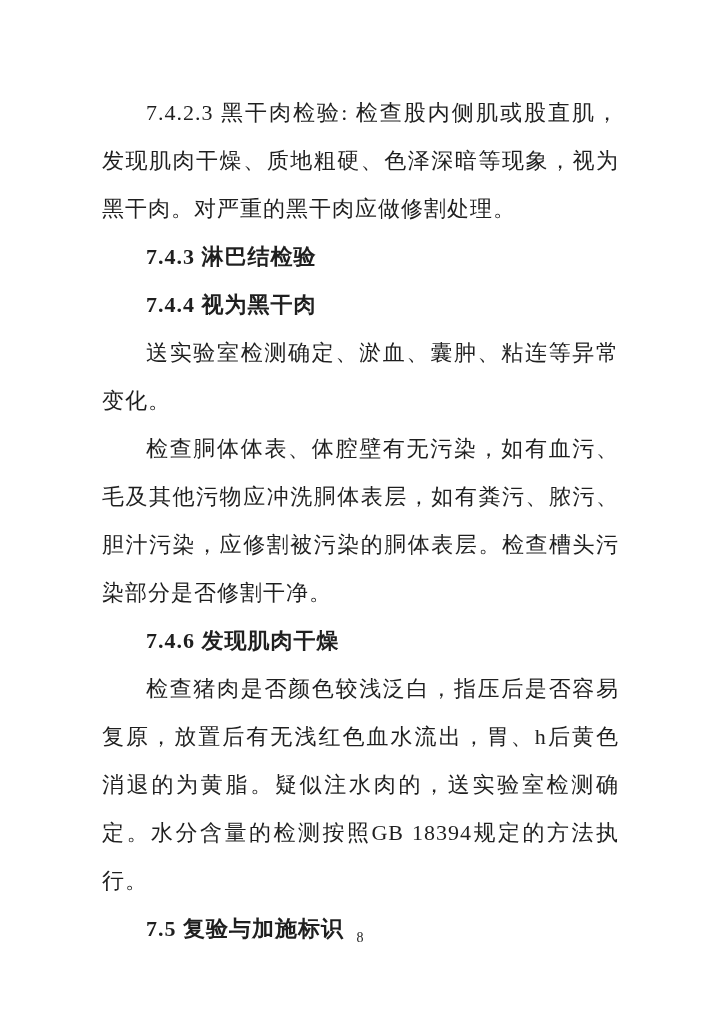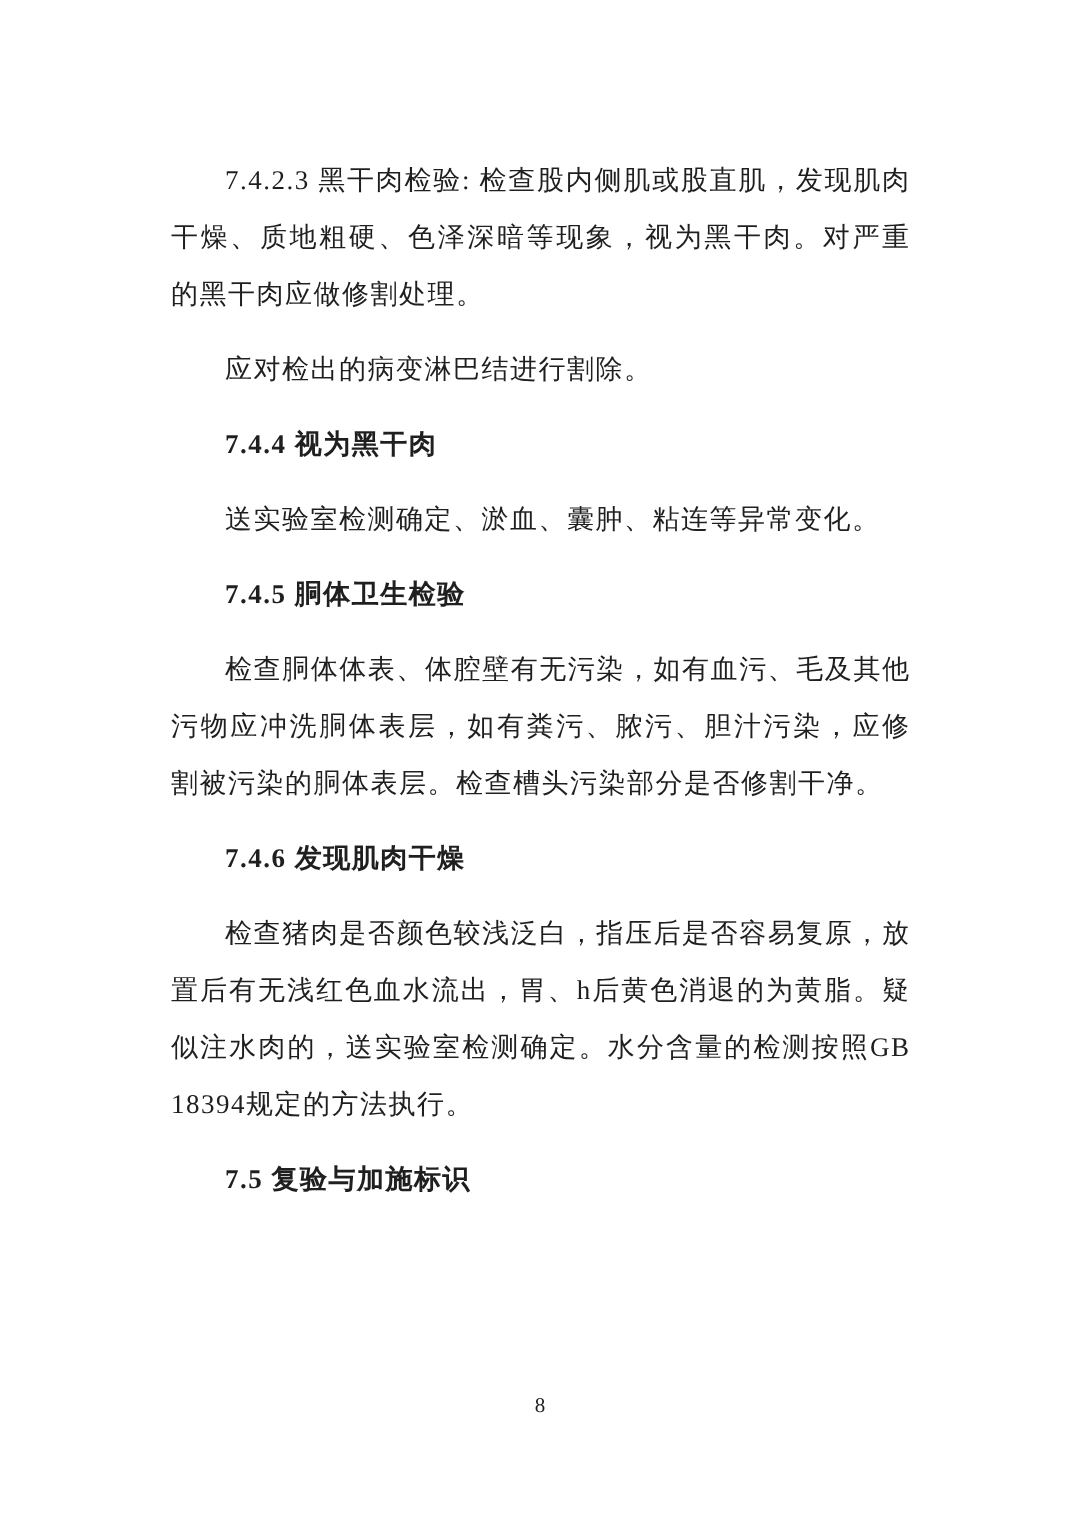--- a/index.html
+++ b/index.html
@@ -16,24 +16,24 @@
     font-family: "Liberation Serif", "DejaVu Serif", serif;
     color: #1f1f1f;
   }
   .text-column {
     position: absolute;
     left: 102px;
     top: 89px;
     width: 517px;
   }
   .block {
-    margin: 12px;
+    margin: 0;
     padding: 0;
-    font-size: 18px;
-    line-height: 38px;
+    font-size: 22px;
+    line-height: 48px;
     letter-spacing: 1px;
     text-align: justify;
     text-justify: inter-character;
     text-indent: 2em;
     font-weight: normal;
     overflow-wrap: break-word;
   }
   .heading {
     font-weight: bold;
   }
@@ -47,24 +47,23 @@
     line-height: 20px;
     color: #1f1f1f;
   }
 </style>
 </head>
 <body>
 
 <div class="page">
   <div class="text-column">
     <p class="block">7.4.2.3 黑干肉检验: 检查股内侧肌或股直肌，发现肌肉干燥、质地粗硬、色泽深暗等现象，视为黑干肉。对严重的黑干肉应做修割处理。</p>
-    <p class="block">应对检出的病变淋巴结进行割除。</p>
+    <h3 class="block heading">7.4.3 淋巴结检验</h3>
     <h3 class="block heading">7.4.4 视为黑干肉</h3>
     <p class="block">送实验室检测确定、淤血、囊肿、粘连等异常变化。</p>
-    <h3 class="block heading">7.4.5 胴体卫生检验</h3>
     <p class="block">检查胴体体表、体腔壁有无污染，如有血污、毛及其他污物应冲洗胴体表层，如有粪污、脓污、胆汁污染，应修割被污染的胴体表层。检查槽头污染部分是否修割干净。</p>
     <h3 class="block heading">7.4.6 发现肌肉干燥</h3>
     <p class="block">检查猪肉是否颜色较浅泛白，指压后是否容易复原，放置后有无浅红色血水流出，胃、h后黄色消退的为黄脂。疑似注水肉的，送实验室检测确定。水分含量的检测按照GB 18394规定的方法执行。</p>
     <h3 class="block heading">7.5 复验与加施标识</h3>
 
   </div>
 
   <div class="page-footer">8</div>
 </div>
 

